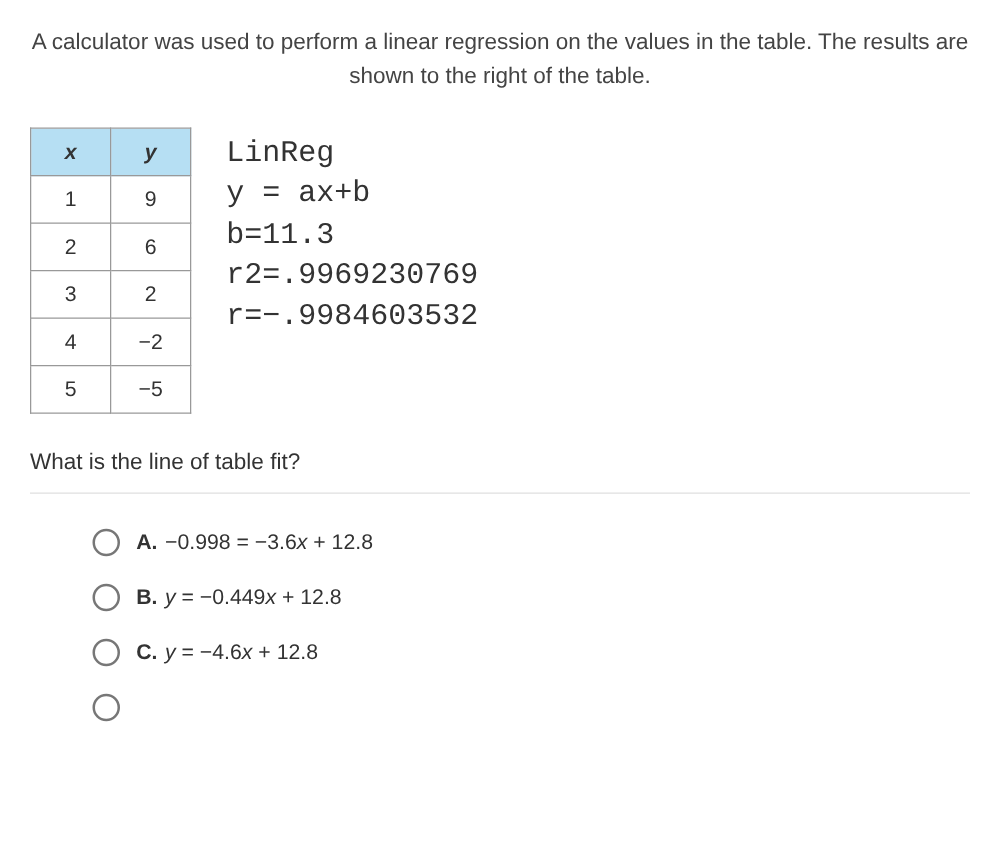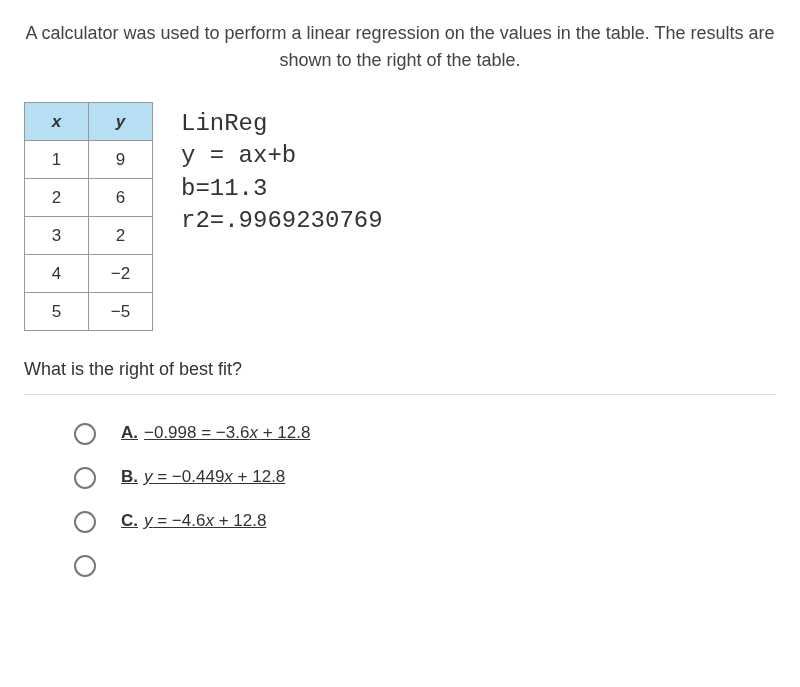--- a/index.html
+++ b/index.html
@@ -62,24 +62,24 @@
     hr.divider {
       border: none;
       border-top: 1px solid #e0e0e0;
       margin: 8px 0 28px 0;
     }
     .options {
       padding-left: 50px;
     }
     .option {
       display: flex;
-      gap: 25px;
+      align-items: center;
+      gap: 13px;
       margin-bottom: 22px;
       cursor: pointer;
-      text-decoration: underline;
     }
     .radio {
       width: 22px;
       height: 22px;
       border: 2px solid #777;
       border-radius: 50%;
       flex-shrink: 0;
     }
     .opt-label {
       font-size: 17px;
@@ -127,24 +127,25 @@
         <td>−5</td>
       </tr>
     </tbody>
   </table>
 
   <div class="linreg">
     <div>LinReg</div>
     <div>y = ax+b</div>
     <div>b=11.3</div>
     <div>r2=.9969230769</div>
+    <div>r=−.9984603532</div>
   </div>
 </div>
 
-<p class="subq">What is the right of best fit?</p>
+<p class="subq">What is the line of table fit?</p>
 
 <hr class="divider">
 
 <div class="options">
 
   <div class="option">
     <div class="radio"></div>
     <div class="opt-label">
       <span class="letter">A.</span><span>−0.998 = −3.6</span><span class="ital">x</span><span> + 12.8</span>
     </div>

